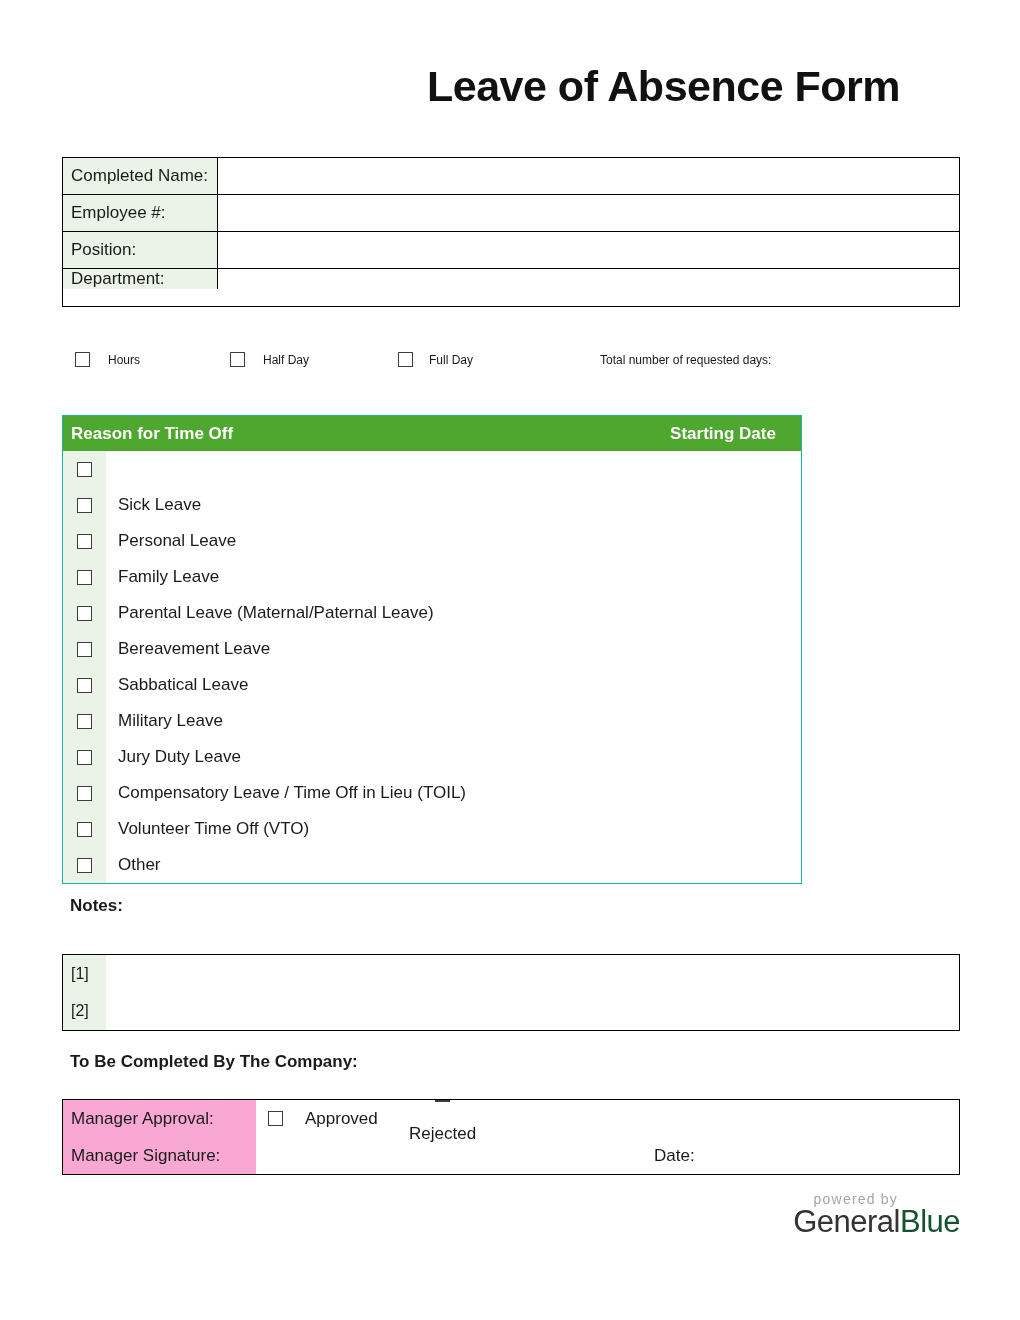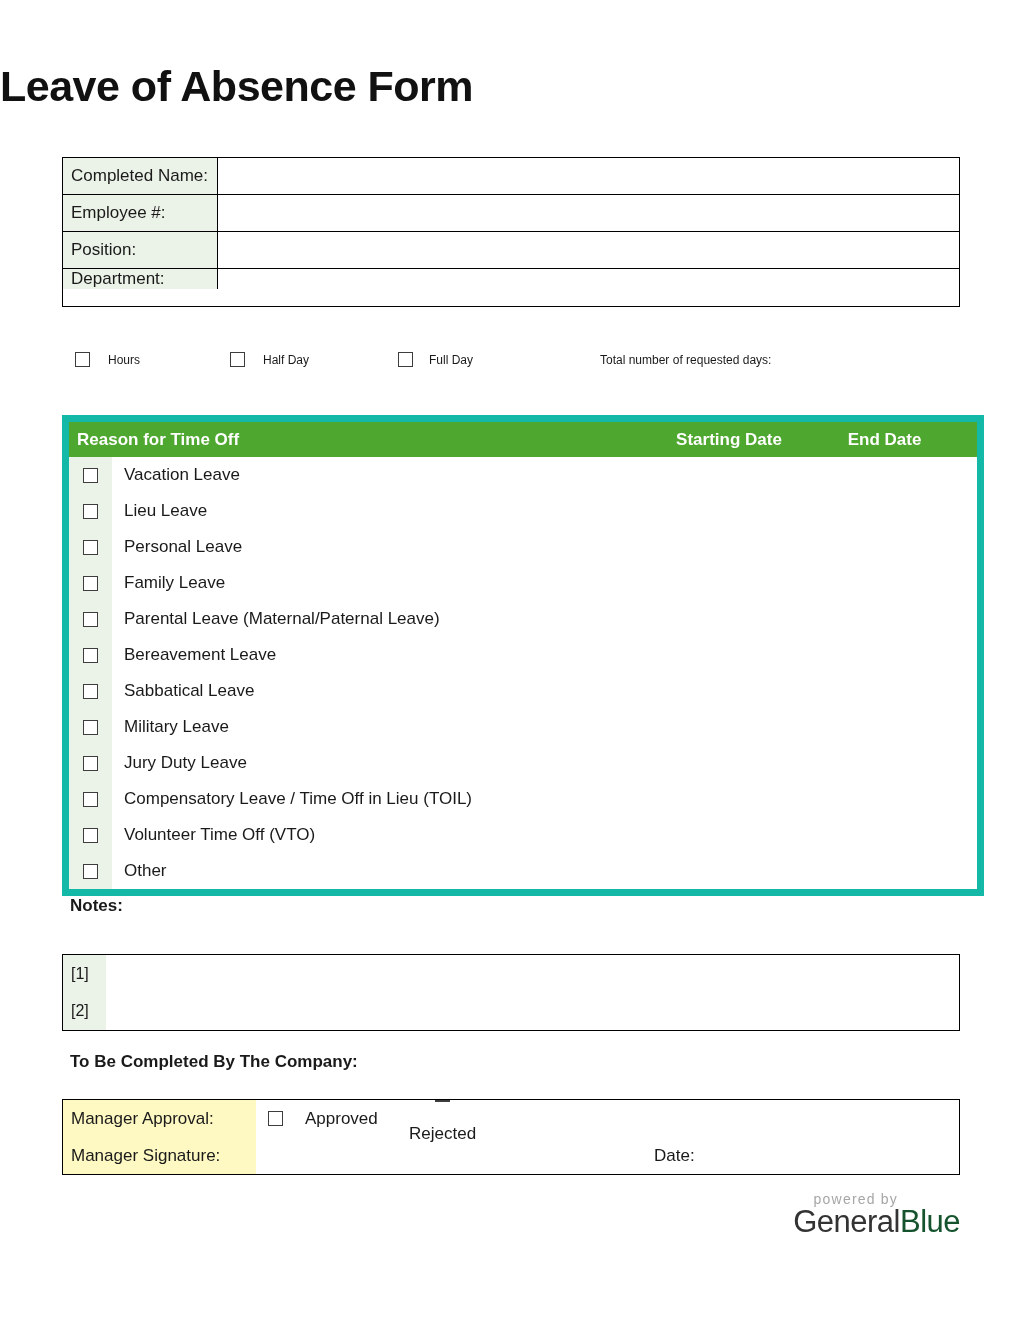--- a/index.html
+++ b/index.html
@@ -1,38 +1,38 @@
 <!DOCTYPE html>
 <html><head>
 <meta charset="utf-8">
 <style>
   * { margin:0; padding:0; box-sizing:border-box; }
   html,body { width:1020px; height:1320px; background:#ffffff; overflow:hidden; }
   body { position:relative; font-family:"Liberation Sans", sans-serif; color:#1a1a1a; }
 
-  .title { position:absolute; top:62px; left:0; width:900px; text-align:left;
+  .title { position:absolute; top:62px; left:0; width:900px; text-align:right;
            font-size:43px; font-weight:700; letter-spacing:-0.5px; color:#111; }
 
   
   .emp-table { position:absolute; top:157px; left:62px; width:898px; border:1px solid #000; }
   .emp-row { display:flex; height:37px; border-bottom:1px solid #000; }
   .emp-row:last-child { border-bottom:none;flex-direction:column; }
   .emp-label { width:155px; background:#EBF2E7; border-right:1px solid #000;
                padding-left:8px; display:flex; align-items:center; font-size:17px; }
   .emp-value { flex:1; }
 
   
   .day-row { position:absolute; top:347px; left:62px; width:898px; height:26px; font-size:12px; }
   .day-row .abs { position:absolute; line-height:26px; }
 
   .checkbox { display:inline-block; width:15px; height:15px; border:1.5px solid #3d3d3d;
               background:#fff; }
 
   
-  .reason-table { position:absolute; top:415px; left:62px; width:922px; border:7px solid #14b8a6; }
+  .reason-table { position:absolute; top:415px; left:62px; width:740px; border:1px solid #14b8a6; }
   .reason-header { display:grid; grid-template-columns:585px 150px 161px; height:35px;
                    background:#4EA72E; color:#fff; font-weight:700; font-size:17px; align-items:center; }
   .reason-header .h-reason { padding-left:8px; }
   .reason-header .h-center { text-align:center; }
   .reason-row { display:grid; grid-template-columns:43px 542px 150px 161px; height:36px;
                 align-items:center; font-size:17px; }
   .cb-cell { background:#EBF2E7; height:36px; display:flex; align-items:center; justify-content:center; }
   .reason-label { padding-left:12px; }
   .date-cell { height:36px; }
 
@@ -42,21 +42,21 @@
                border:1px solid #000; display:flex; }
   .notes-index-col { width:43px; background:#EBF2E7; }
   .note-index { height:37px; line-height:37px; padding-left:8px; font-size:16px; }
   .notes-content { flex:1; }
   .note-line { height:37px; }
 
   
   .company-heading { position:absolute; top:1052px; left:70px; font-weight:700; font-size:17px; }
   .company-box { position:absolute; top:1099px; left:62px; width:898px; height:76px; border:1px solid #000; }
   .company-row { display:flex; height:37px; font-size:17px; }
-  .company-label { width:193px; background:#fef9c3; padding-left:8px; display:flex; align-items:center; }
+  .company-label { width:193px; background:#f9a8d4; padding-left:8px; display:flex; align-items:center; }
   .company-content { flex:1; position:relative; }
   .approval-group { position:absolute; top:0; height:37px; display:flex; align-items:center; gap:22px; }
   .approval-approved { left:12px; }
   .approval-rejected { left:153px;flex-direction:column; }
   .date-label { position:absolute; left:398px; top:0; line-height:37px; }
   .sig-area { position:absolute; left:0; top:0; width:390px; height:37px; }
   .date-area { position:absolute; left:450px; top:0; right:0; height:37px; }
 
   
   .footer-powered { position:absolute; top:1191px; right:122px; font-size:14px;
@@ -104,29 +104,28 @@
   <div class="reason-header">
     <div class="h-reason">Reason for Time Off</div>
     <div class="h-center">Starting Date</div>
     <div class="h-center">End Date</div>
   </div>
 
   <div class="reason-row">
     <div class="cb-cell">
         <span class="checkbox"></span>
       </div>
-    <div class="reason-label">Vacation Leave</div>
-    <div class="date-cell"></div>
-    <div class="date-cell"></div>
-  </div>
-  <div class="reason-row">
-    <div class="cb-cell">
-        <span class="checkbox"></span>
-      </div>
-    <div class="reason-label">Lieu Leave</div>
+    <div class="date-cell"></div>
+    <div class="date-cell"></div>
+  </div>
+  <div class="reason-row">
+    <div class="cb-cell">
+        <span class="checkbox"></span>
+      </div>
+    <div class="reason-label">Sick Leave</div>
     <div class="date-cell"></div>
     <div class="date-cell"></div>
   </div>
   <div class="reason-row">
     <div class="cb-cell">
         <span class="checkbox"></span>
       </div>
     <div class="reason-label">Personal Leave</div>
     <div class="date-cell"></div>
     <div class="date-cell"></div>

